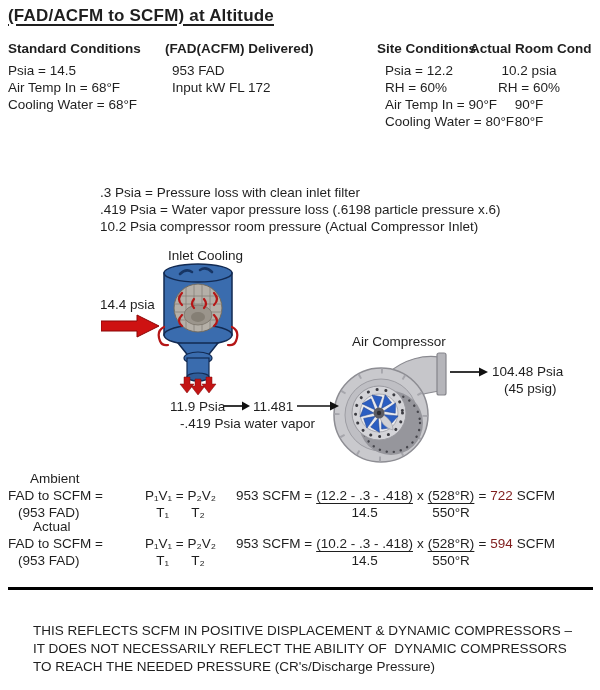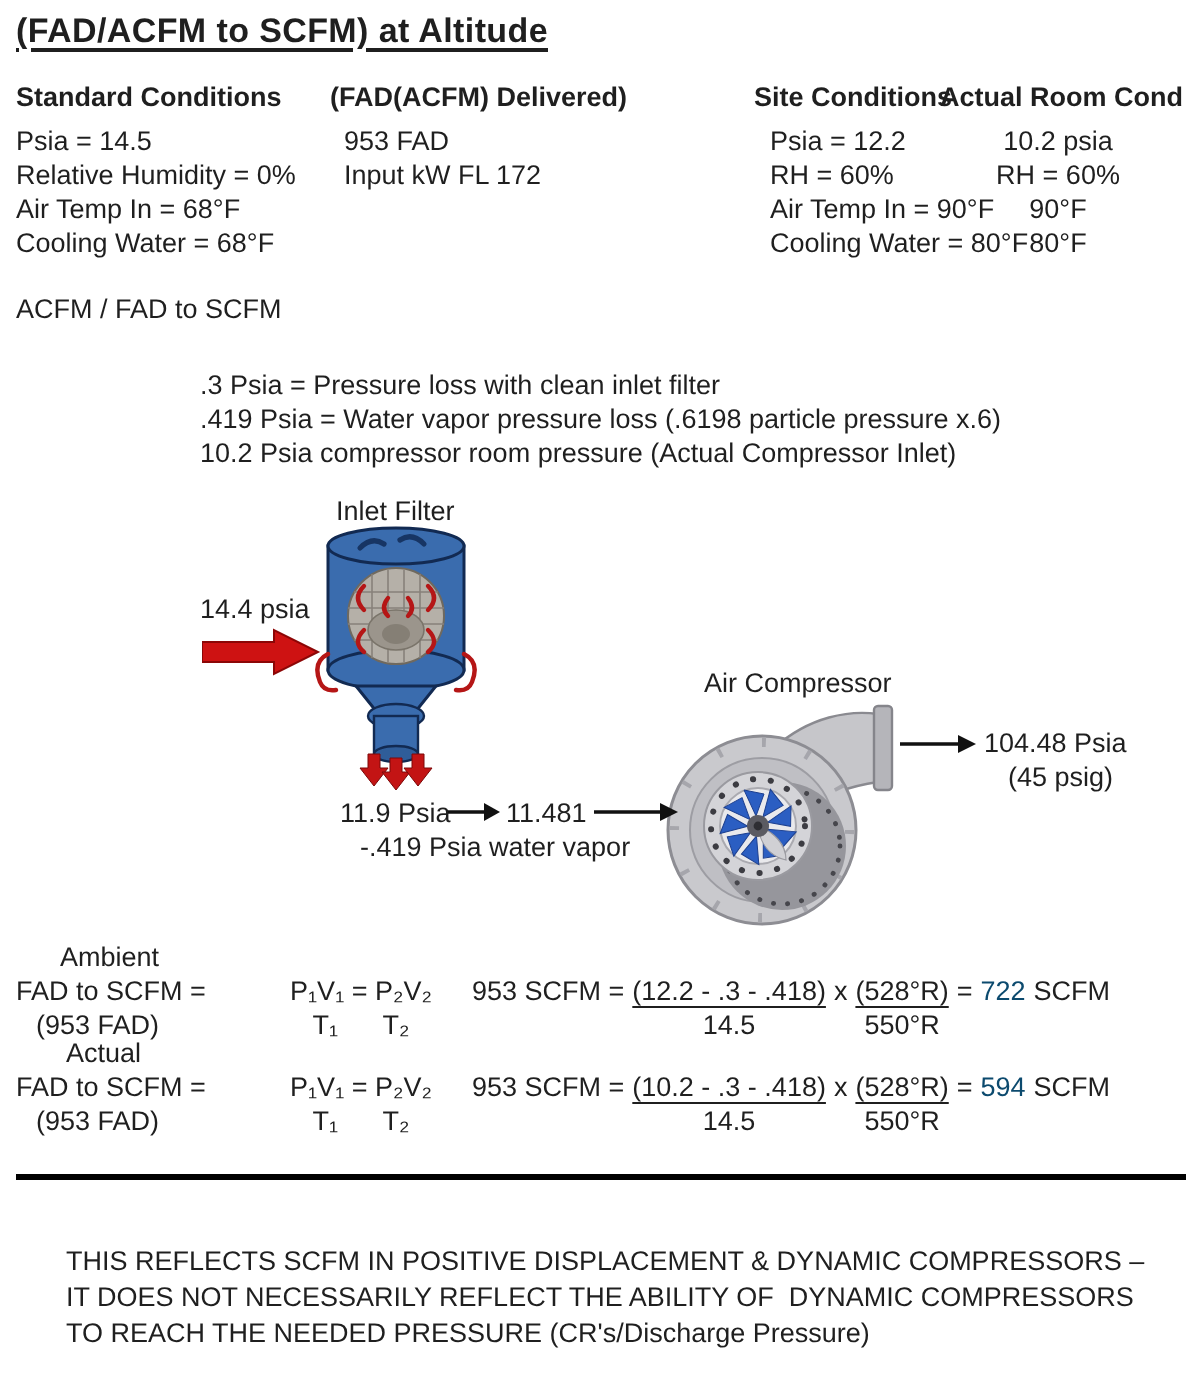--- a/index.html
+++ b/index.html
@@ -26,35 +26,34 @@
   .hdr { font-weight: bold; white-space: nowrap; }
   .ln { line-height: 17px; white-space: nowrap; }
   .col-body { margin-top: 5px; }
   .center { text-align: center; }
   .pre { white-space: pre; }
   .eq-row { position: absolute; left: 0; width: 600px; height: 52px; }
   .eq-line { display: flex; align-items: flex-start; gap: 4px; white-space: nowrap; }
   .frac { display: inline-block; text-align: center; }
   .frac .num { text-decoration: underline; text-underline-offset: 2.5px; }
   .frac .den { display: block; line-height: 17px; }
-  .red { color: #0c4a6e; }
+  .red { color: #7f1d1d; }
   .sep { position: absolute; background: #000; }
 </style>
 </head>
 <body>
 
 <div class="page">
 
   <div class="abs title" style="left:8px; top:6px;">(FAD/ACFM to SCFM) at Altitude</div>
 
   <div class="abs" style="left:8px; top:40px;">
     <div class="hdr ln">Standard Conditions</div>
     <div class="col-body">
       <div class="ln">Psia = 14.5</div>
-      <div class="ln">Relative Humidity = 0%</div>
       <div class="ln">Air Temp In = 68°F</div>
       <div class="ln">Cooling Water = 68°F</div>
     </div>
   </div>
 
   <div class="abs" style="left:165px; top:40px;">
     <div class="hdr ln">(FAD(ACFM) Delivered)</div>
     <div class="col-body" style="margin-left:7px;">
       <div class="ln">953 FAD</div>
       <div class="ln">Input kW FL 172</div>
@@ -74,29 +73,28 @@
   <div class="abs" style="left:470px; top:40px; width:118px;">
     <div class="hdr ln">Actual Room Cond</div>
     <div class="col-body center">
       <div class="ln">10.2 psia</div>
       <div class="ln">RH = 60%</div>
       <div class="ln">90°F</div>
       <div class="ln">80°F</div>
     </div>
   </div>
 
-  <div class="abs ln" style="left:8px; top:146px;">ACFM / FAD to SCFM</div>
 
   <div class="abs" style="left:100px; top:184px;">
     <div class="ln">.3 Psia = Pressure loss with clean inlet filter</div>
     <div class="ln">.419 Psia = Water vapor pressure loss (.6198 particle pressure x.6)</div>
     <div class="ln">10.2 Psia compressor room pressure (Actual Compressor Inlet)</div>
   </div>
 
-  <div class="abs ln" style="left:168px; top:247px;">Inlet Filter</div>
+  <div class="abs ln" style="left:168px; top:247px;">Inlet Cooling</div>
 
   <svg class="abs" style="left:156px; top:263px;" width="84" height="132" viewBox="0 0 84 132">
 
     <rect x="8" y="10" width="68" height="62" fill="#3a6cae" stroke="#122a52" stroke-width="1.5"></rect>
     <ellipse cx="42" cy="72" rx="34" ry="10" fill="#3a6cae" stroke="#122a52" stroke-width="1.5"></ellipse>
 
     <circle cx="42" cy="45" r="24" fill="#b5b0a8" stroke="#6f695f" stroke-width="1"></circle>
     <line x1="21" y1="33" x2="63" y2="33" stroke="#87817a" stroke-width="0.8"></line>
     <line x1="18" y1="41" x2="66" y2="41" stroke="#87817a" stroke-width="0.8"></line>
     <line x1="18" y1="49" x2="66" y2="49" stroke="#87817a" stroke-width="0.8"></line>

